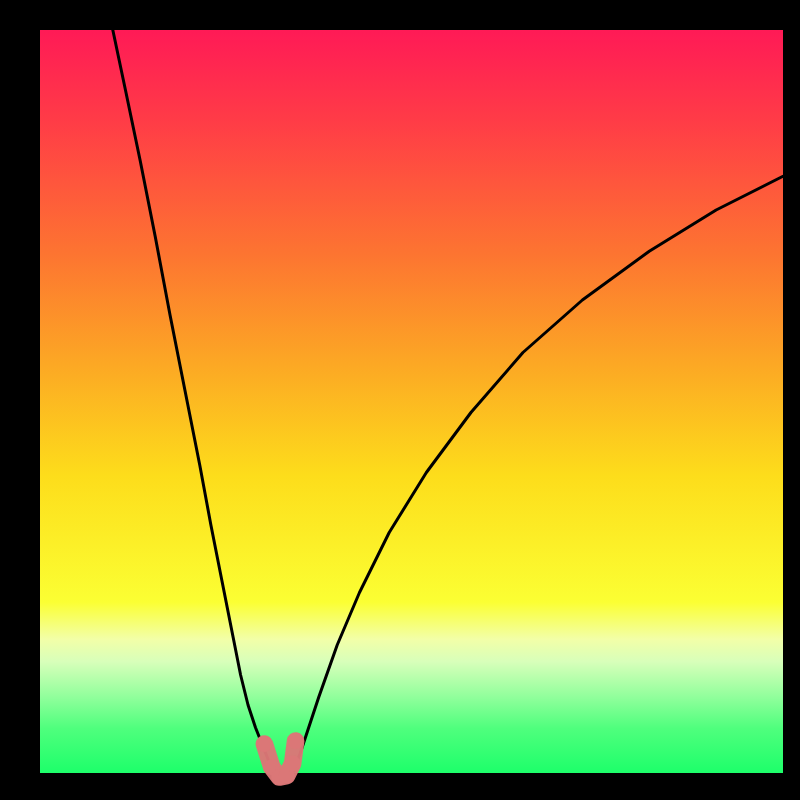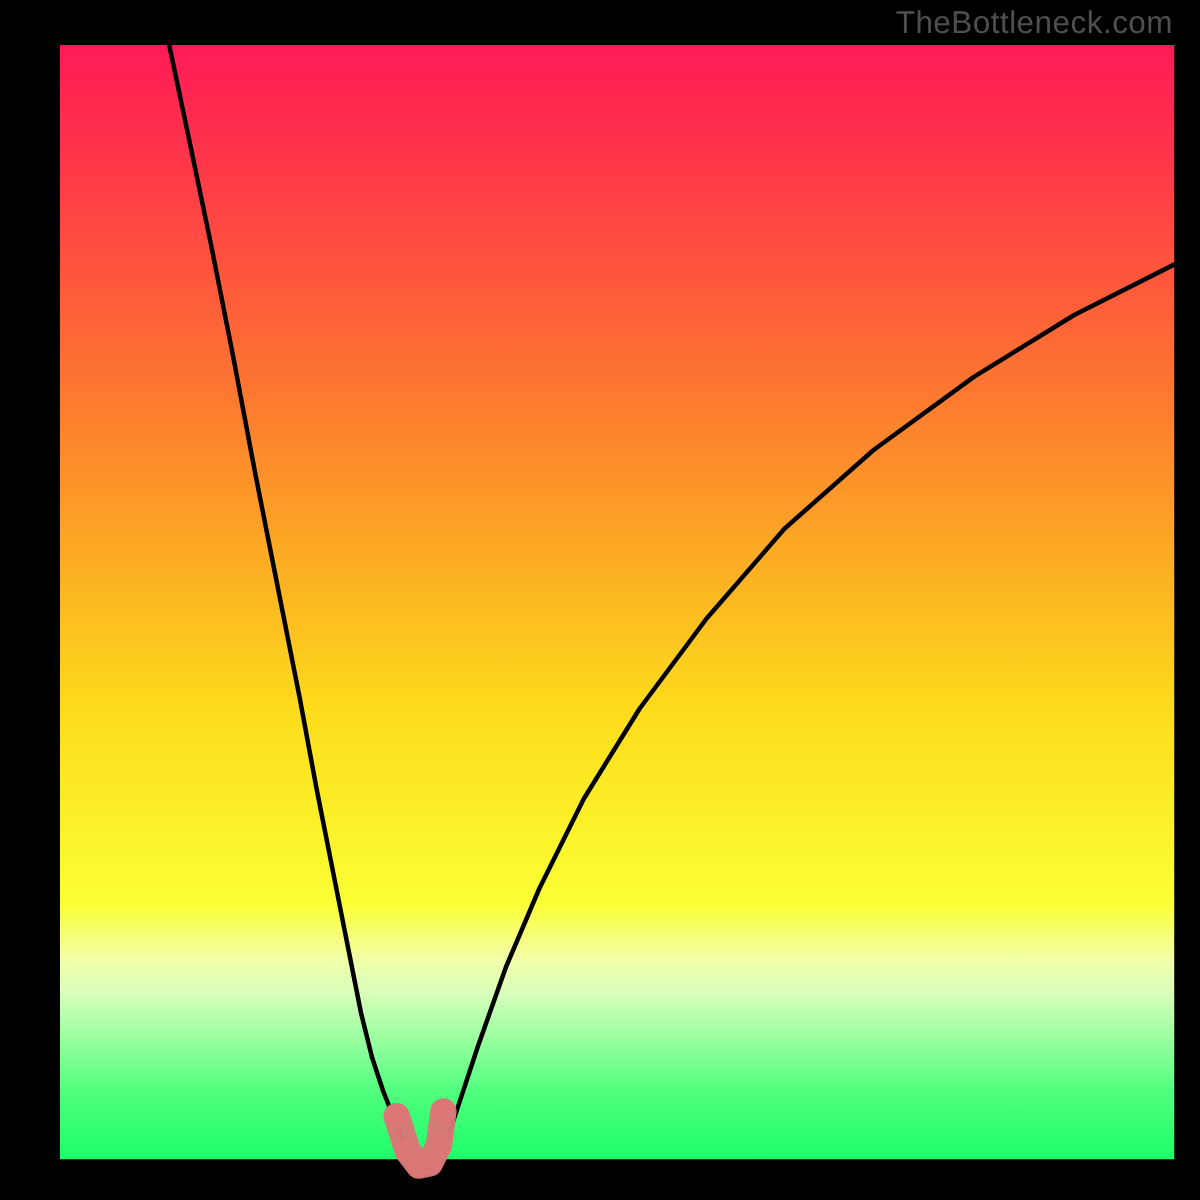--- a/index.html
+++ b/index.html
@@ -77,14 +77,13 @@
           <path d="M224.39 714.00 L231.82 737.25 L239.25 747.00 L246.68 745.50 L252.62 733.50 L255.59 711.00" fill="none" stroke="#db7777" stroke-width="17.6" stroke-linecap="round" stroke-linejoin="round" opacity="0.97"></path>
           <circle cx="224.39" cy="714.00" r="8" fill="#db7777"></circle>
           <circle cx="231.82" cy="737.25" r="8" fill="#db7777"></circle>
           <circle cx="239.25" cy="747.00" r="8" fill="#db7777"></circle>
           <circle cx="246.68" cy="745.50" r="8" fill="#db7777"></circle>
           <circle cx="252.62" cy="733.50" r="8" fill="#db7777"></circle>
           <circle cx="255.59" cy="711.00" r="8" fill="#db7777"></circle>
         </g>
     </svg>
   </div>
-  <div class="watermark">TheBottleneck.com</div>
 </div>
 
 </body></html>

